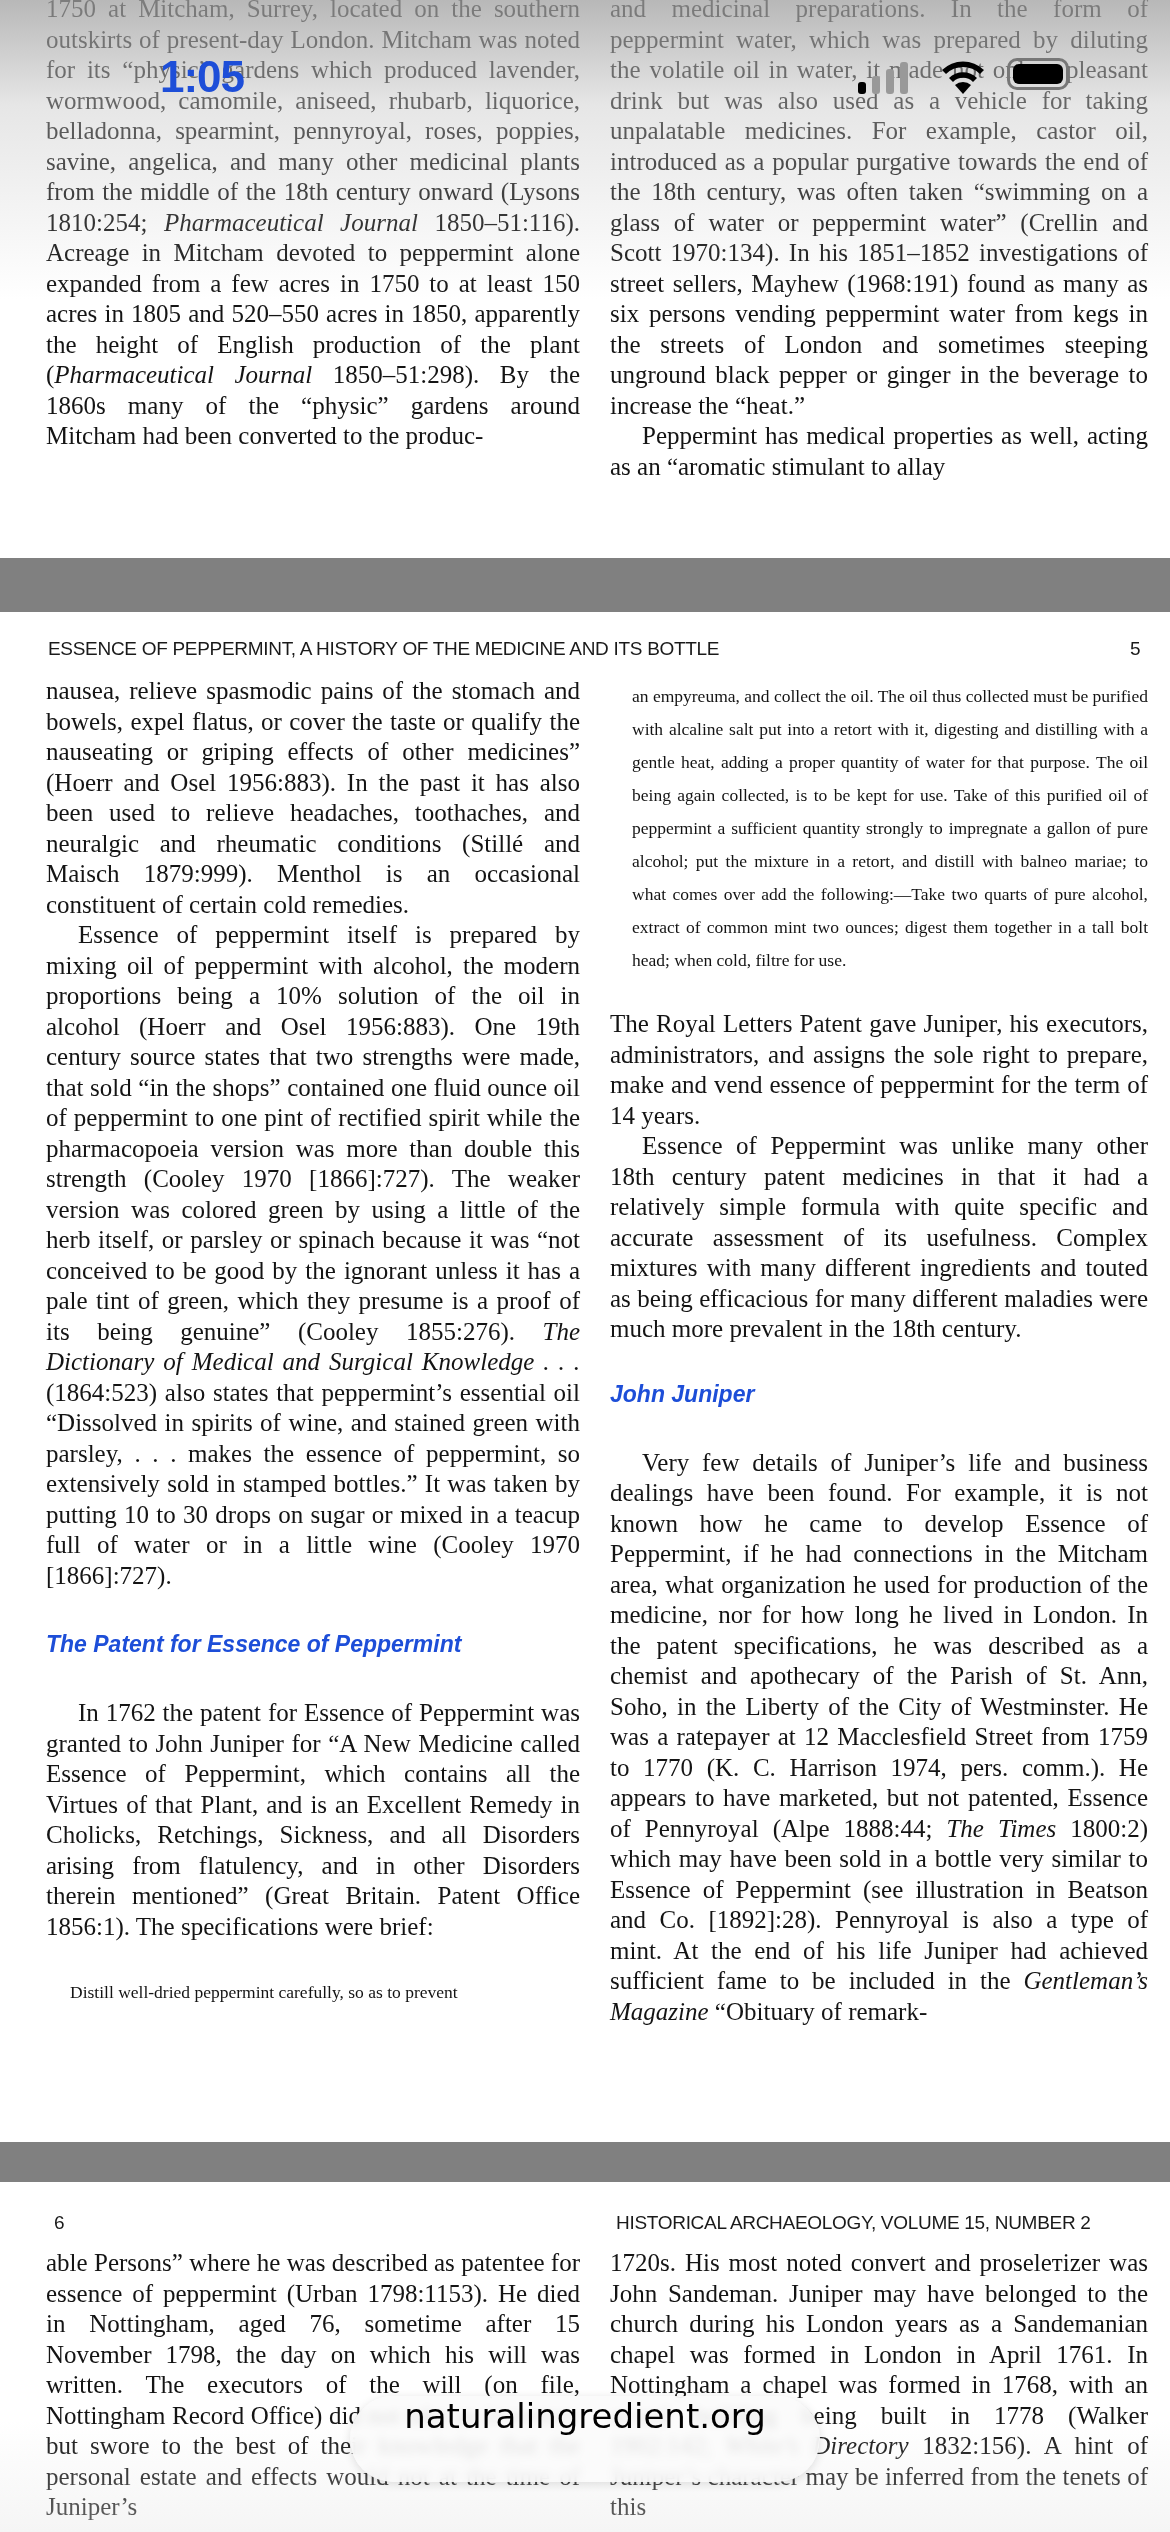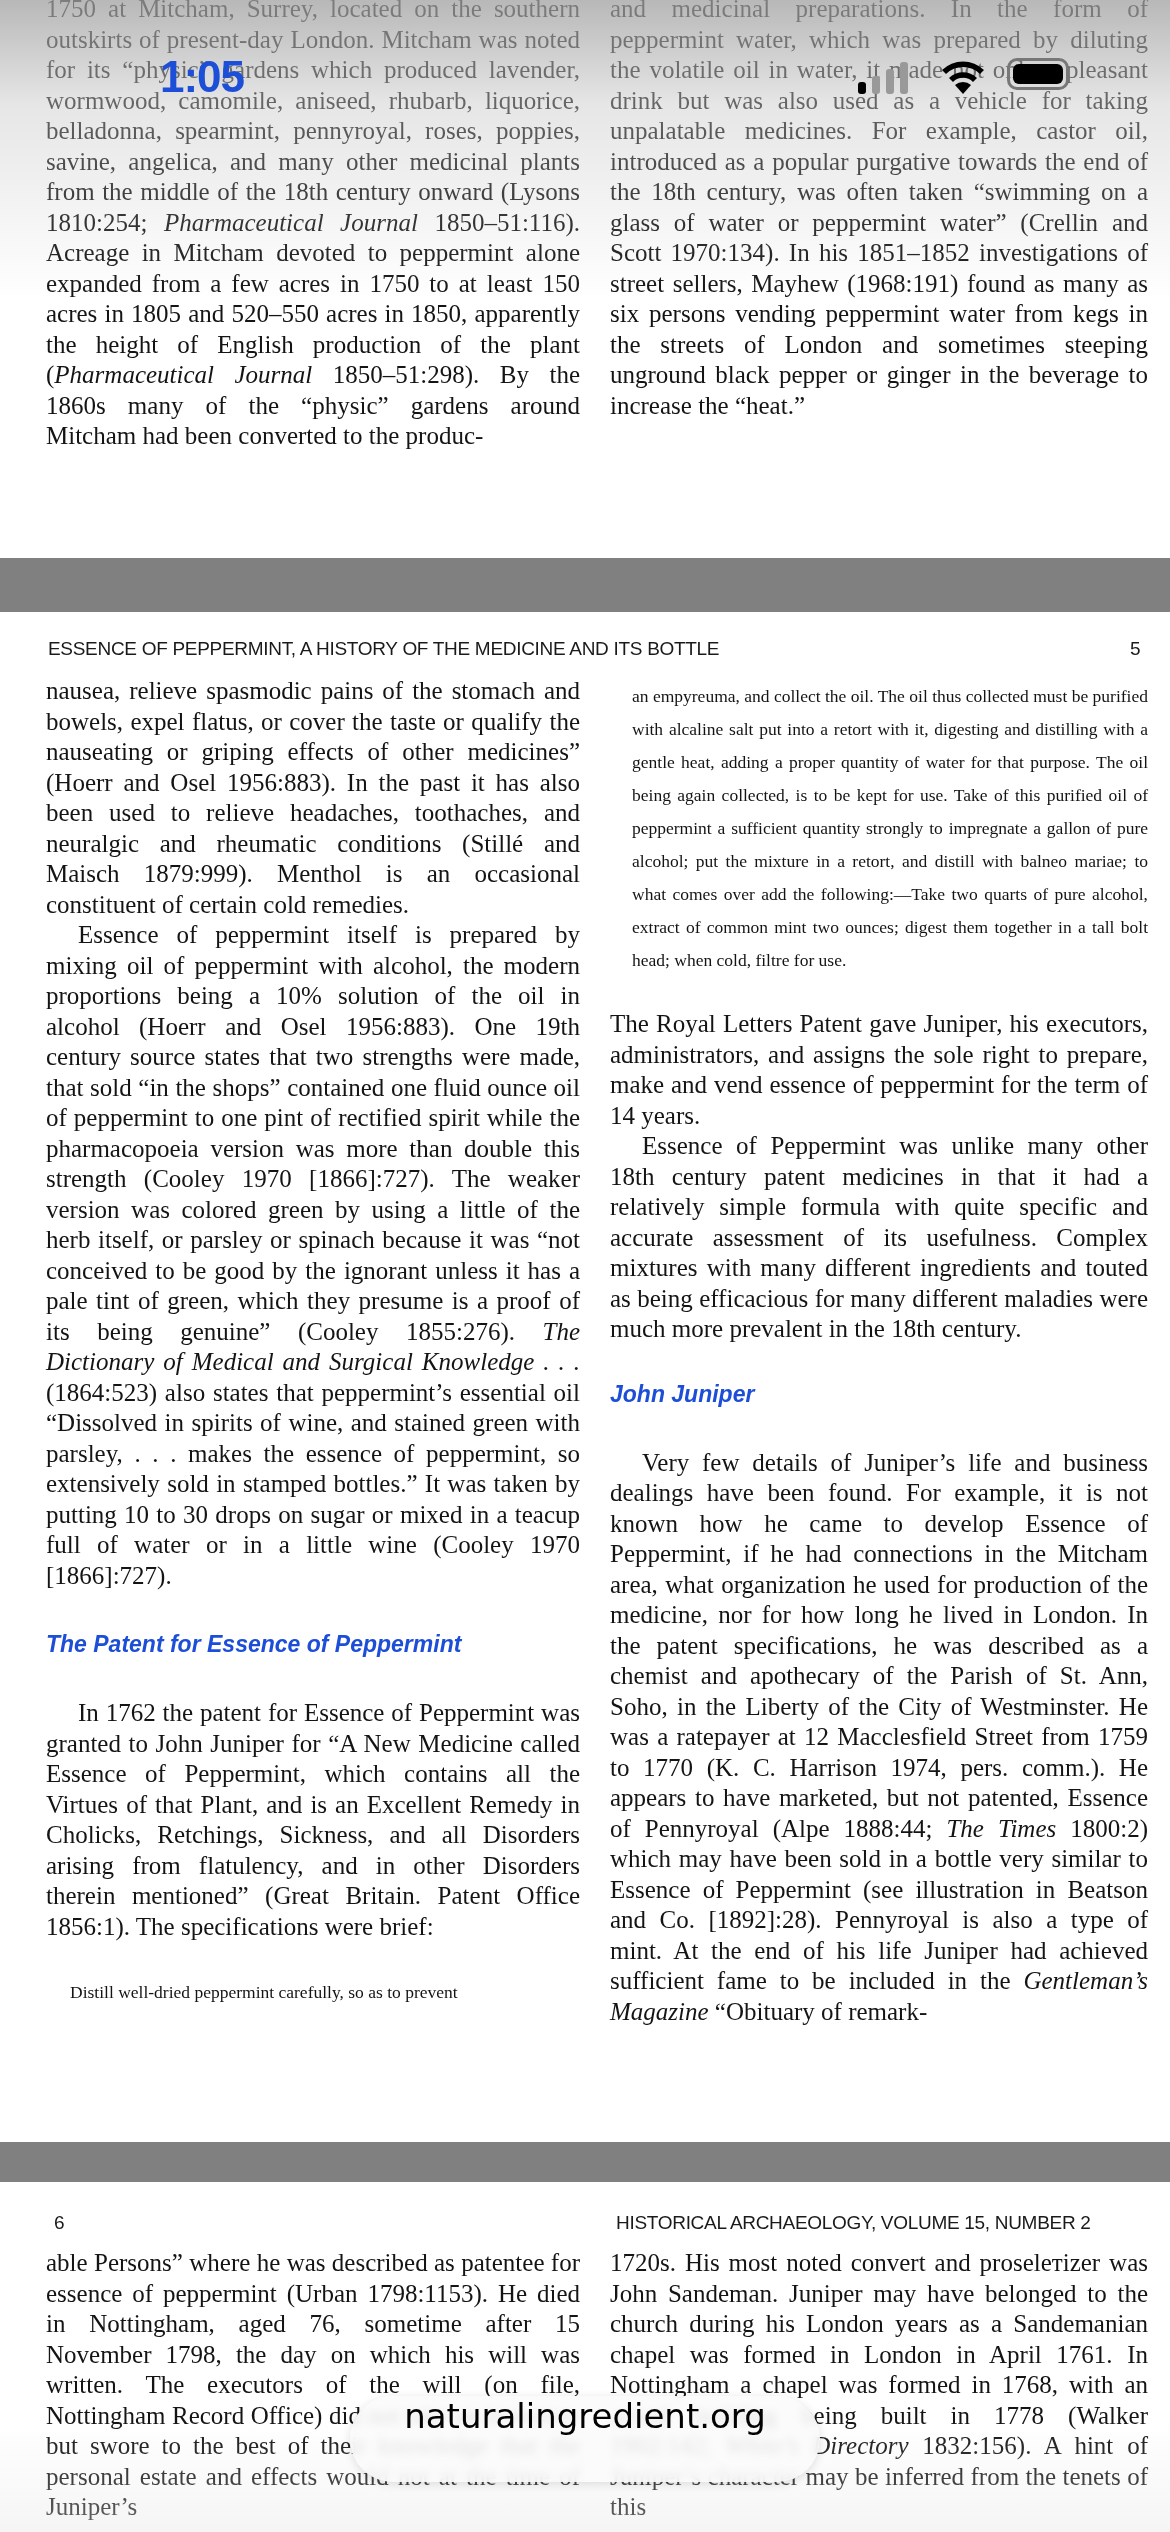--- a/index.html
+++ b/index.html
@@ -80,20 +80,21 @@
 </style>
 </head>
 <body>
 
 <div class="page page-top">
   <div class="col col-left" style="top:-6px;">
     <p class="para"><span>1750 at Mitcham, Surrey, located on the southern outskirts of present-day London. Mitcham was noted for its “physic” gardens which produced lavender, wormwood, camomile, aniseed, rhubarb, liquorice, belladonna, spearmint, pennyroyal, roses, poppies, savine, angelica, and many other medicinal plants from the middle of the 18th century onward (Lysons 1810:254; </span><i>Pharmaceutical Journal</i><span> 1850–51:116). Acreage in Mitcham devoted to peppermint alone expanded from a few acres in 1750 to at least 150 acres in 1805 and 520–550 acres in 1850, apparently the height of English production of the plant (</span><i>Pharmaceutical Journal</i><span> 1850–51:298). By the 1860s many of the “physic” gardens around Mitcham had been converted to the produc-</span></p>
   </div>
   <div class="col col-right" style="top:-6px;">
     <p class="para">and medicinal preparations. In the form of peppermint water, which was prepared by diluting the volatile oil in water, it made not only a pleasant drink but was also used as a vehicle for taking unpalatable medicines. For example, castor oil, introduced as a popular purgative towards the end of the 18th century, was often taken “swimming on a glass of water or peppermint water” (Crellin and Scott 1970:134). In his 1851–1852 investigations of street sellers, Mayhew (1968:191) found as many as six persons vending peppermint water from kegs in the streets of London and sometimes steeping unground black pepper or ginger in the beverage to increase the “heat.”</p>
+    <p class="para indent">Peppermint has medical properties as well, acting as an “aromatic stimulant to allay</p>
   </div>
 </div>
 
 <div class="gap gap1"></div>
 
 <div class="page page-mid">
   <div class="running-head" style="left:48px; top:14px;">ESSENCE OF PEPPERMINT, A HISTORY OF THE MEDICINE AND ITS BOTTLE</div>
   <div class="running-head" style="left:1130px; top:14px;">5</div>
 
   <div class="col col-left" style="top:52px;">

